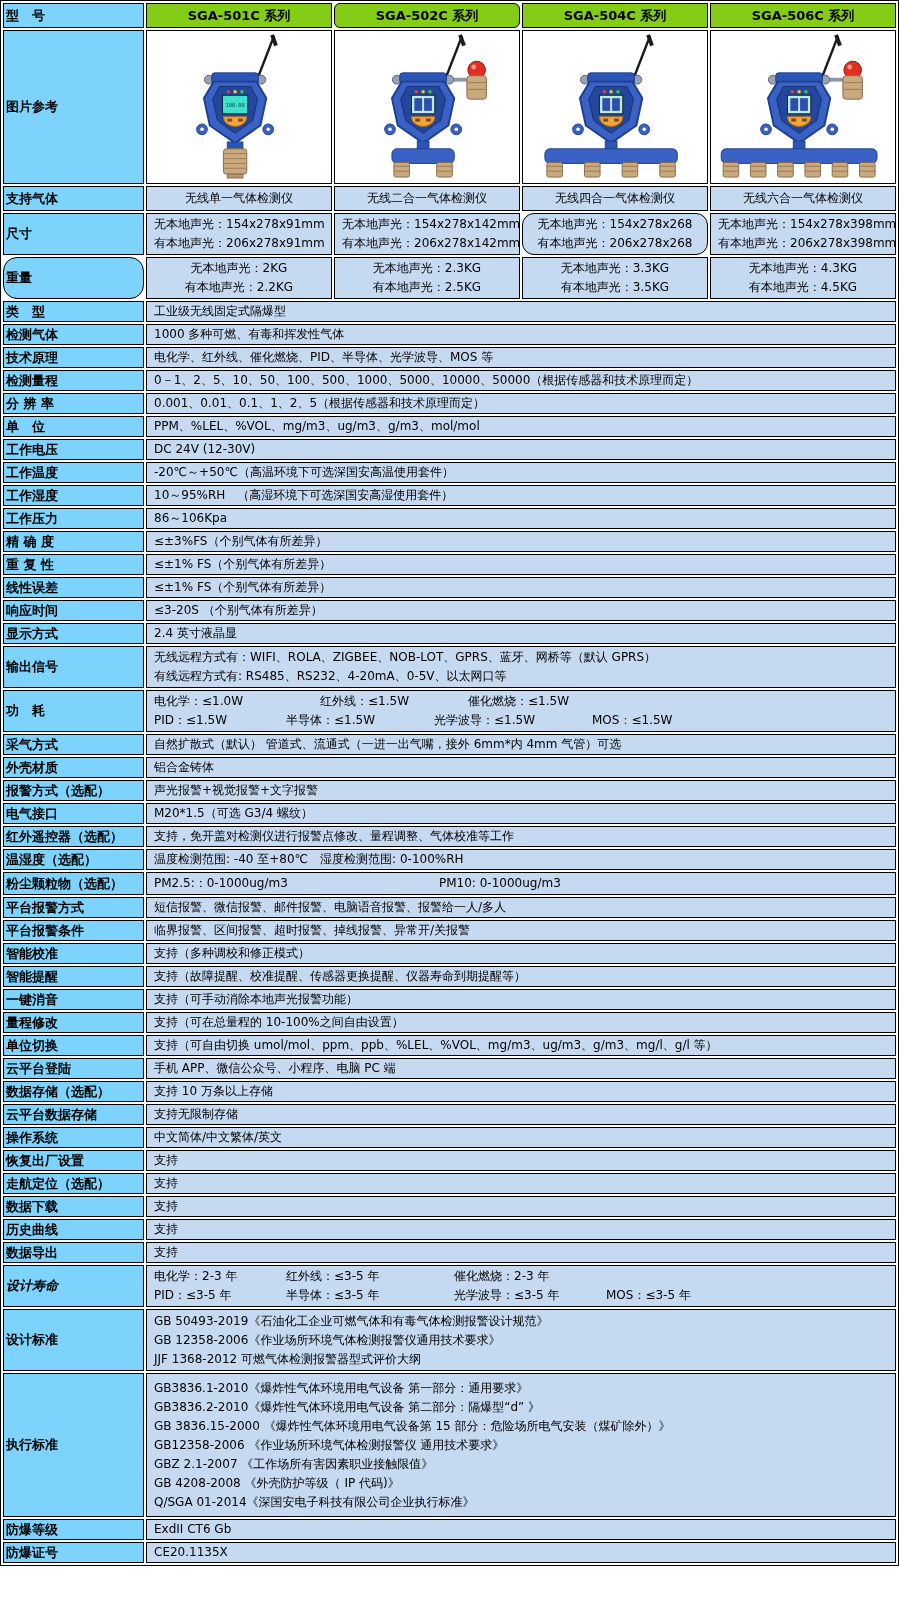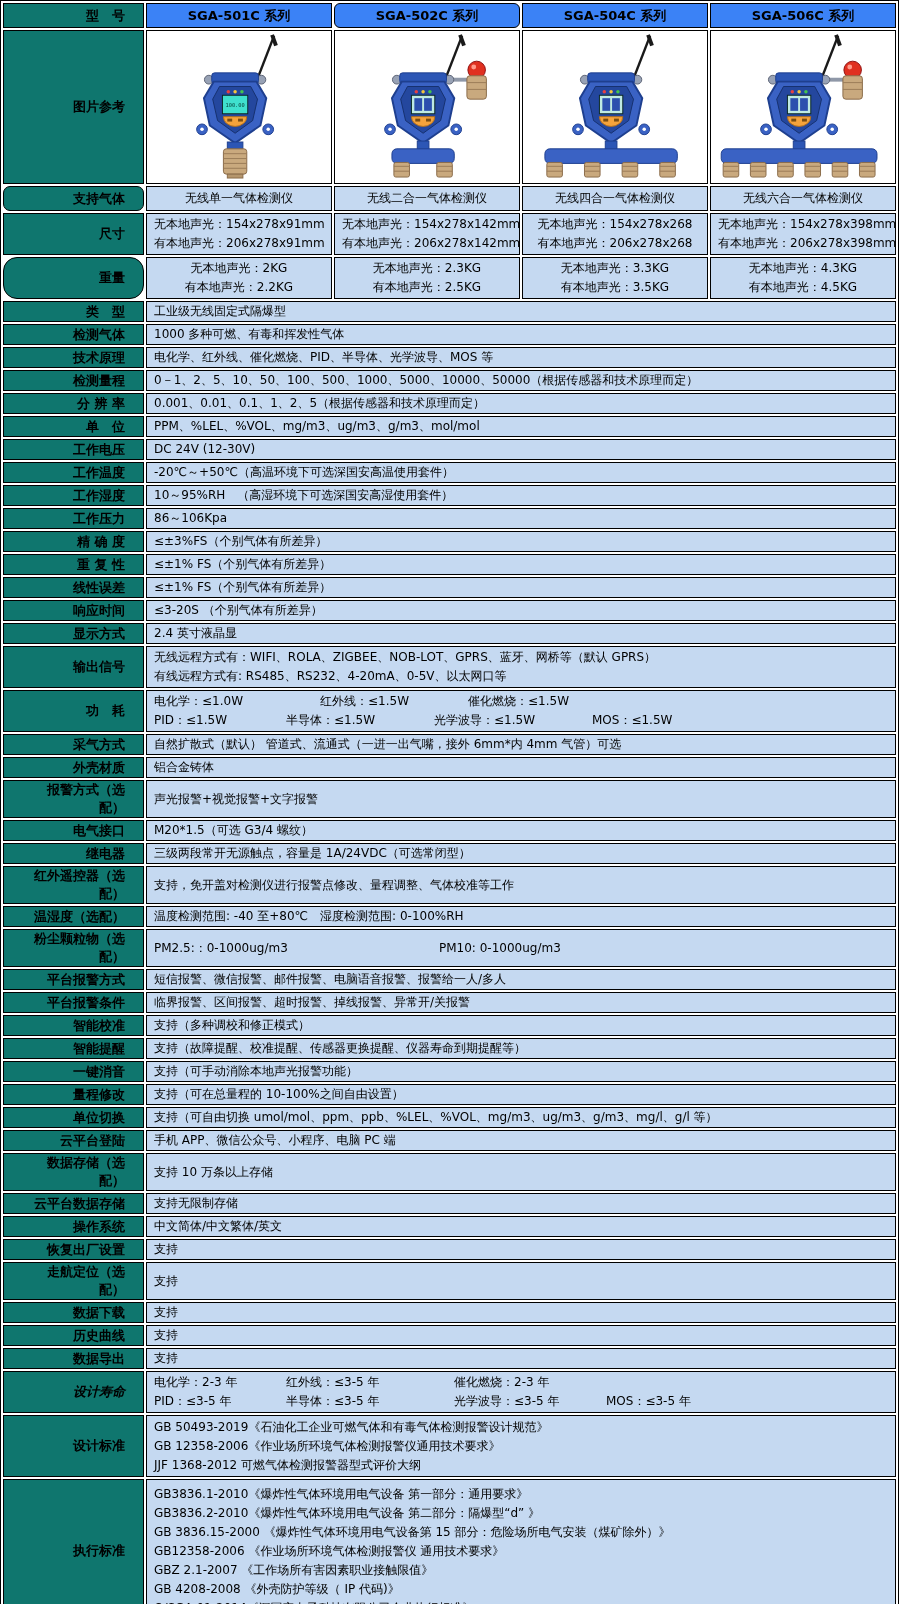--- a/index.html
+++ b/index.html
@@ -1,20 +1,20 @@
 <!DOCTYPE html>
 <html><head>
 <meta charset="utf-8">
 <style>
   html,body{margin:0;padding:0;background:#ffffff;}
   body{width:899px;font-family:"DejaVu Sans","Liberation Sans",sans-serif;color:#000;}
   table{width:899px;table-layout:fixed;border-collapse:separate;border-spacing:2px;background:#fff;border:1px solid #000;}
   th,td{border:1px solid #000;height:17px;overflow:hidden;vertical-align:middle;}
-  th{background:#0f766e;font-weight:bold;font-size:13px;text-align:right;padding:0 18px;}
-  td.model{background:#3b82f6;font-weight:bold;font-size:13px;text-align:center;}
+  th{background:#7dd3fc;font-weight:bold;font-size:13px;text-align:left;padding:0 2px;}
+  td.model{background:#84cc16;font-weight:bold;font-size:13px;text-align:center;}
   td.val{background:#C5D9F1;font-size:12px;text-align:left;padding:1px 7px;line-height:17px;}
   td.val.center{text-align:center;}
   td.imgcell{background:#fff;text-align:center;vertical-align:middle;padding:0;}
   .line{line-height:19px;white-space:nowrap;}
   .seg{display:inline-block;white-space:nowrap;}
 </style>
 </head>
 <body>
 
 <table id="spec-table">
@@ -178,37 +178,37 @@
             <line x1="101" y1="148" x2="117" y2="148" stroke="#9a7b57"></line>
             <rect x="129" y="139" width="16" height="15" rx="2" fill="#c9a97e" stroke="#8a6b49"></rect>
             <line x1="129" y1="143" x2="145" y2="143" stroke="#9a7b57"></line>
             <line x1="129" y1="148" x2="145" y2="148" stroke="#9a7b57"></line>
             <rect x="157" y="139" width="16" height="15" rx="2" fill="#c9a97e" stroke="#8a6b49"></rect>
             <line x1="157" y1="143" x2="173" y2="143" stroke="#9a7b57"></line>
             <line x1="157" y1="148" x2="173" y2="148" stroke="#9a7b57"></line>
           </svg></td>
       </tr>
       <tr>
-        <th style="height: 21px; border-radius: 7px;">支持气体</th>
+        <th style="height: 21px;">支持气体</th>
         <td class="val center" style="height: 21px;">无线单一气体检测仪</td>
         <td class="val center" style="height: 21px;">无线二合一气体检测仪</td>
         <td class="val center" style="height: 21px;">无线四合一气体检测仪</td>
         <td class="val center" style="height: 21px;">无线六合一气体检测仪</td>
       </tr>
       <tr>
         <th style="height: 38px;">尺寸</th>
         <td class="val center" style="height: 38px;">
           <div class="line">无本地声光：154x278x91mm</div>
           <div class="line">有本地声光：206x278x91mm</div>
         </td>
         <td class="val center" style="height: 38px;">
           <div class="line">无本地声光：154x278x142mm</div>
           <div class="line">有本地声光：206x278x142mm</div>
         </td>
-        <td class="val center" style="height: 38px;">
+        <td class="val center" style="height: 38px; border-radius: 12px;">
           <div class="line">无本地声光：154x278x268</div>
           <div class="line">有本地声光：206x278x268</div>
         </td>
         <td class="val center" style="height: 38px;">
           <div class="line">无本地声光：154x278x398mm</div>
           <div class="line">有本地声光：206x278x398mm</div>
         </td>
       </tr>
       <tr>
         <th style="height: 38px; border-radius: 14px;">重量</th>
@@ -311,24 +311,20 @@
         <th>外壳材质</th>
         <td class="val" colspan="4">铝合金铸体</td>
       </tr>
       <tr>
         <th>报警方式（选配）</th>
         <td class="val" colspan="4">声光报警+视觉报警+文字报警</td>
       </tr>
       <tr>
         <th>电气接口</th>
         <td class="val" colspan="4">M20*1.5（可选 G3/4 螺纹）</td>
-      </tr>
-      <tr>
-        <th>继电器</th>
-        <td class="val" colspan="4">三级两段常开无源触点，容量是 1A/24VDC（可选常闭型）</td>
       </tr>
       <tr>
         <th>红外遥控器（选配）</th>
         <td class="val" colspan="4">支持，免开盖对检测仪进行报警点修改、量程调整、气体校准等工作</td>
       </tr>
       <tr>
         <th>温湿度（选配）</th>
         <td class="val" colspan="4">温度检测范围: -40 至+80℃　湿度检测范围: 0-100%RH</td>
       </tr>
       <tr>

